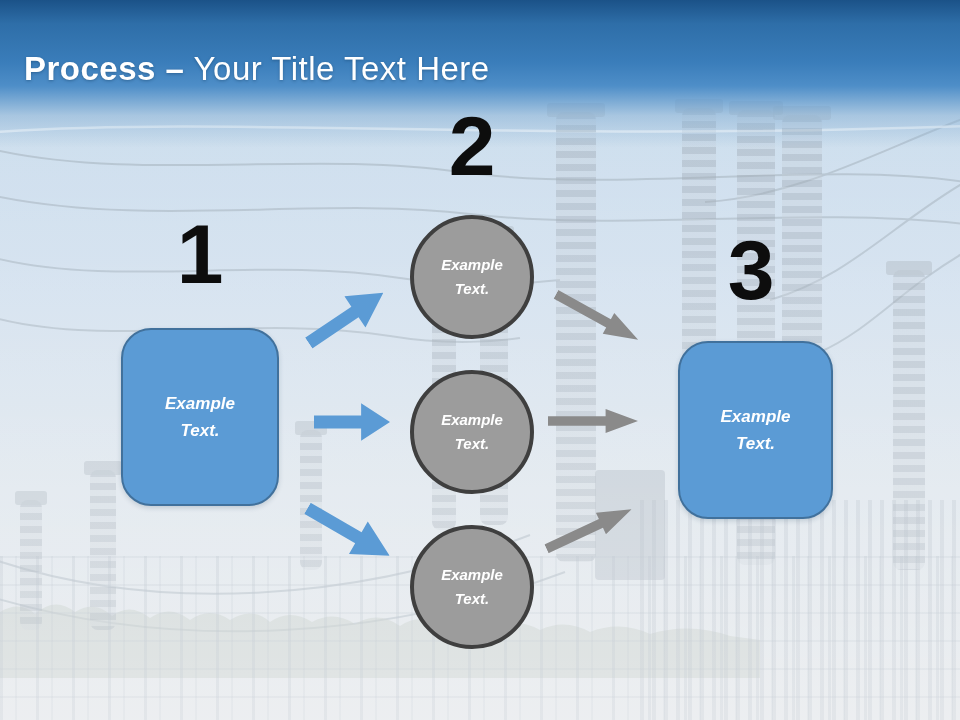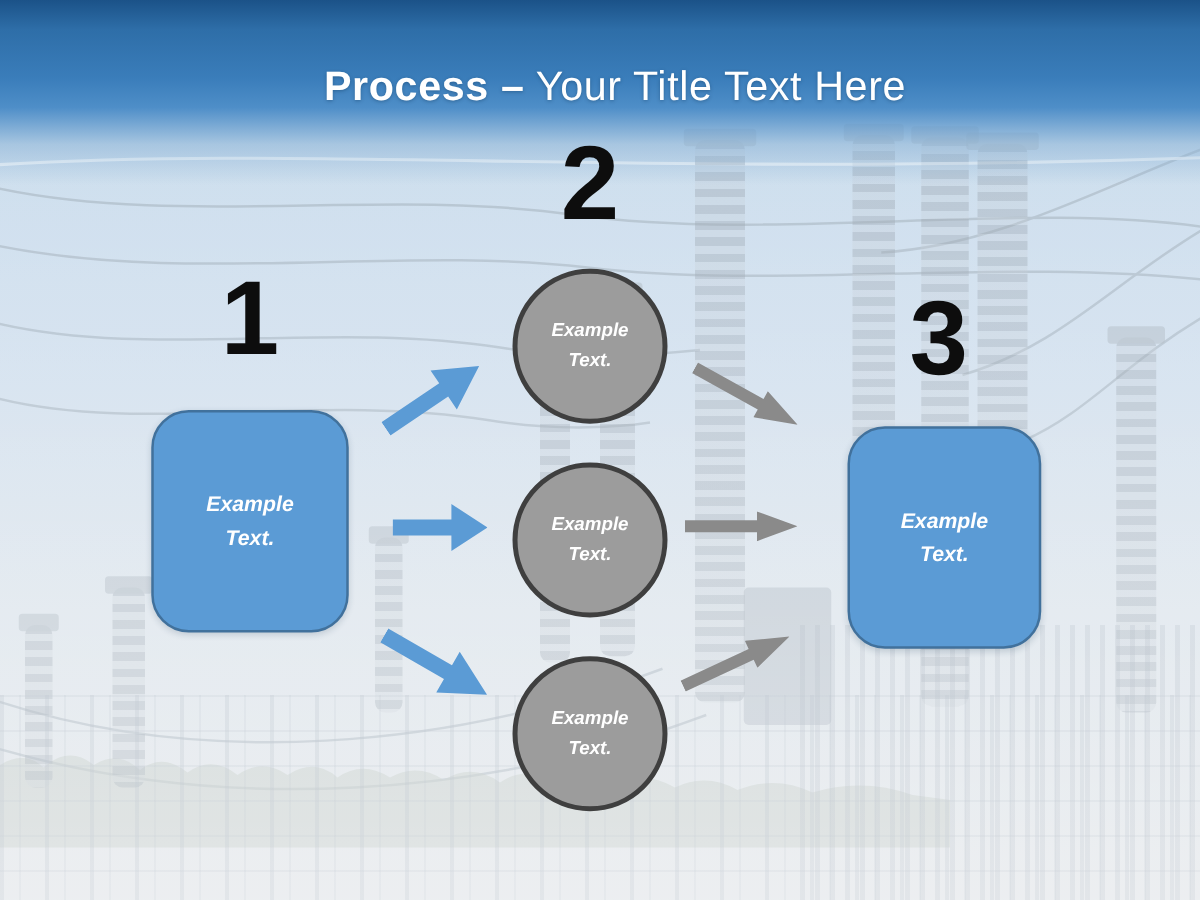--- a/index.html
+++ b/index.html
@@ -47,21 +47,21 @@
   
   .header {
     position:absolute; left:0; right:0; top:0; height:148px;
     background:linear-gradient(to bottom,
       var(--header-dark,#1B5288) 0%, #2e6ea8 16%,
       var(--header-mid,#3A7DBA) 42%, var(--header-light,#4E8EC8) 58%,
       rgba(137,178,214,.55) 78%, rgba(168,199,226,0) 100%);
   }
   .title {
     position:absolute; top:50px; left:0; width:100%; margin:0; padding-left:24px;
-    text-align:center; color:var(--title-color,#fff); font-size:33px; font-weight:400;
+    text-align:left; color:var(--title-color,#fff); font-size:33px; font-weight:400;
     letter-spacing:.5px; text-shadow:0 1px 3px rgba(10,40,70,.35);
   }
   .title .t-bold, .title .t-dash { font-weight:700; }
 
   
   .num {
     position:absolute; width:100px; text-align:center; line-height:1;
     font-size:84px; font-weight:700; color:var(--number-color,#0d0d0d);
   }
   .num1 { left:150px; top:212px; }

